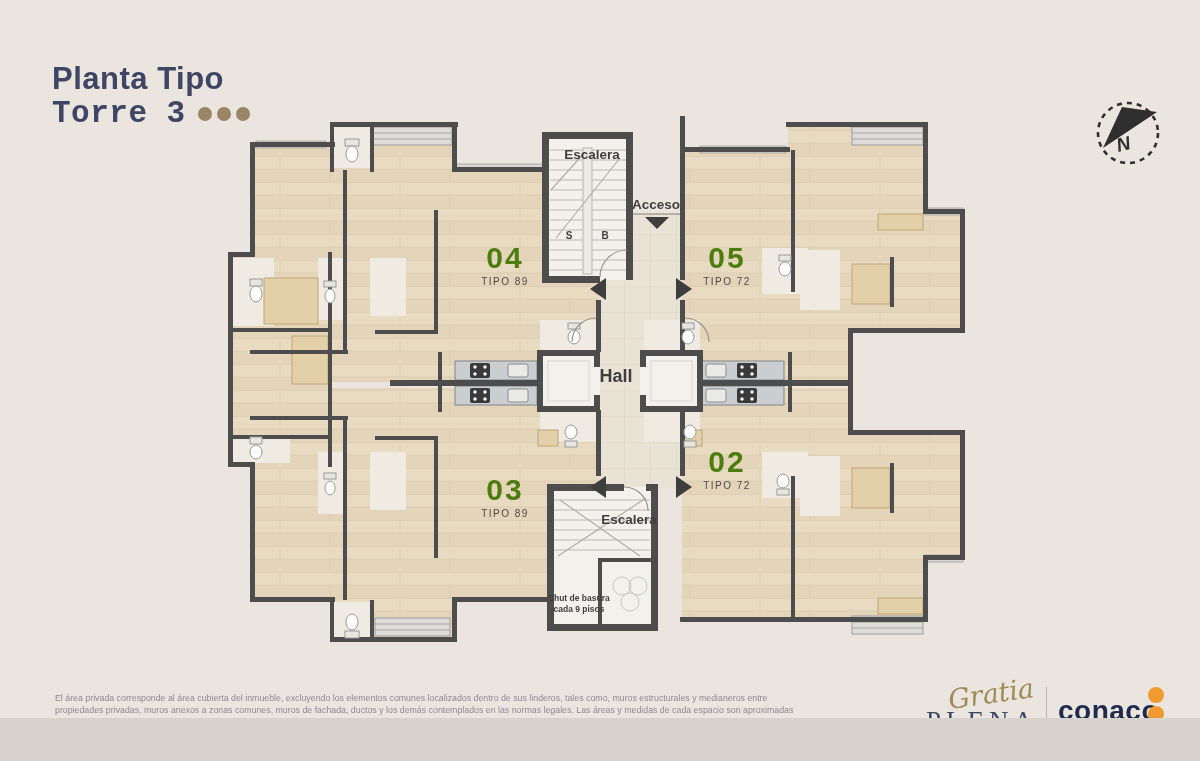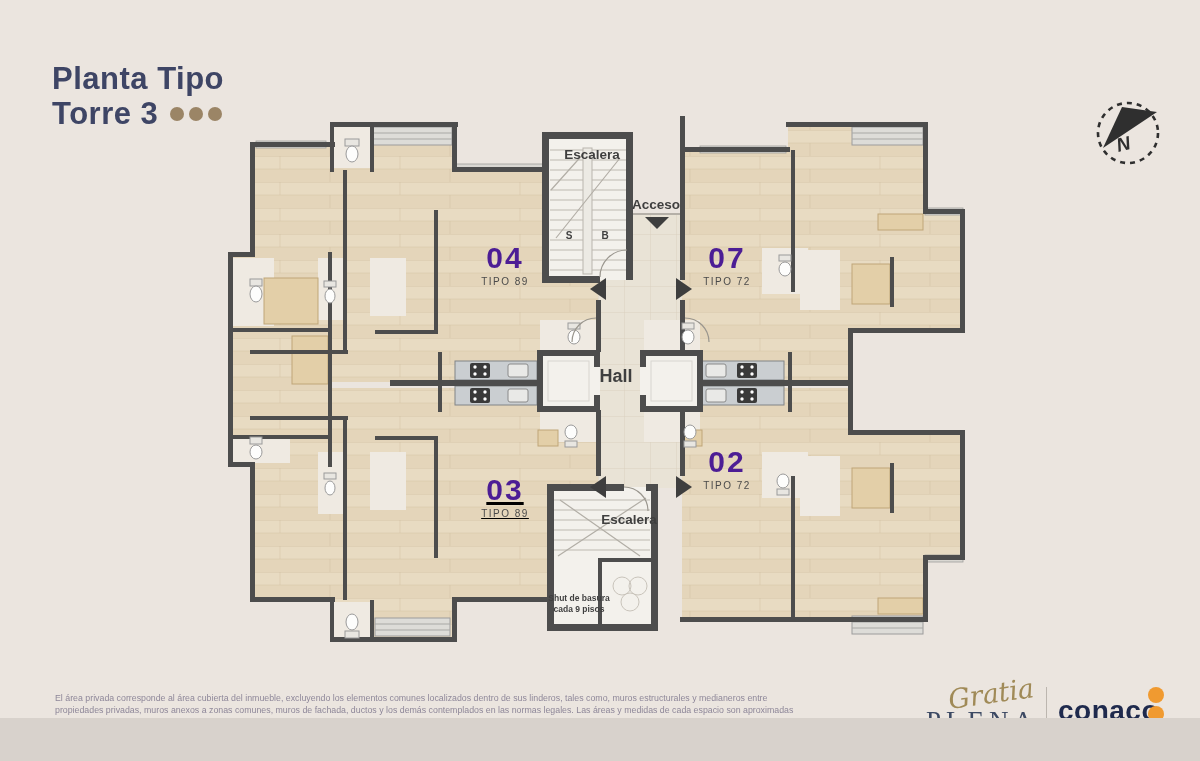--- a/index.html
+++ b/index.html
@@ -1,30 +1,30 @@
 <!DOCTYPE html>
 <html><head>
 <meta charset="utf-8">
 <style>
   html,body{margin:0;padding:0;background:#d8d2cc;}
   .canvas{position:relative;width:1200px;height:718px;background:#ebe5df;overflow:hidden;
           font-family:"Liberation Sans",sans-serif;}
   
   .title{position:absolute;left:52px;top:62px;color:#3e4565;}
   .title .t1{font-size:31px;font-weight:bold;letter-spacing:.5px;line-height:34px;}
-  .title .t2{font-size:31px;font-weight:bold;letter-spacing:.5px;line-height:36px;display:flex;align-items:center;}
+  .title .t2{font-size:31px;font-weight:bold;letter-spacing:.5px;line-height:36px;display:flex;align-items:center;font-family:Liberation Mono, monospace;}
   .dots{display:inline-flex;margin-left:12px;gap:5px;}
   .dots i{width:14px;height:14px;border-radius:50%;background:#9b8566;display:inline-block;}
   
   .plan-svg{position:absolute;left:228px;top:112px;width:740px;height:536px;}
   .compass{position:absolute;left:1091px;top:96px;width:74px;height:74px;}
   .lbl{position:absolute;color:#3f3f3f;text-align:center;font-weight:bold;}
   .lbl-sm{font-size:10px;font-weight:bold;}
   .unit-lbl{position:absolute;width:100px;text-align:center;}
-  .unum{font-size:30px;font-weight:bold;letter-spacing:2px;color:#4c1d95;line-height:30px;}
+  .unum{font-size:30px;font-weight:bold;letter-spacing:2px;color:#4d7c0f;line-height:30px;}
   .utype{font-size:10px;letter-spacing:1.5px;color:#4a4a4a;margin-top:3px;}
   
   .terms{position:absolute;left:55px;top:693px;width:742px;color:#8e8799;}
   .terms-title{font-size:7.8px;letter-spacing:.4px;margin-bottom:3px;}
   .terms-body{font-size:8.8px;line-height:11.9px;}
   .brand{position:absolute;left:926px;top:684px;width:118px;height:68px;}
   .brand .script{position:absolute;left:22px;top:-6px;font-family:"DejaVu Serif",serif;font-style:italic;
                  font-size:27px;color:#a08a57;transform:rotate(-8deg);}
   .brand .main{position:absolute;left:0px;top:22px;font-family:Liberation Serif, serif;font-size:27px;
                color:#3c4963;letter-spacing:5px;}
@@ -329,24 +329,24 @@
   <div class="lbl" style="left:628px;top:197px;width:56px;font-size:13.5px;">Acceso</div>
   <div class="lbl" style="left:588px;top:366px;width:56px;font-size:18px;">Hall</div>
   <div class="lbl" style="left:581px;top:512px;width:96px;font-size:13.5px;">Escalera</div>
   <div class="lbl" style="left:548px;top:593px;width:62px;font-size:8.5px;line-height:10.5px;">Shut de basura cada 9 pisos</div>
 
   <div class="unit-lbl" style="left:455px;top:243px;">
     <div class="unum">04</div>
     <div class="utype">TIPO 89</div>
   </div>
   <div class="unit-lbl" style="left:677px;top:243px;">
-    <div class="unum">07</div>
+    <div class="unum">05</div>
     <div class="utype">TIPO 72</div>
   </div>
-  <div class="unit-lbl" style="left:455px;top:475px;text-decoration:underline;">
+  <div class="unit-lbl" style="left:455px;top:475px;">
     <div class="unum">03</div>
     <div class="utype">TIPO 89</div>
   </div>
   <div class="unit-lbl" style="left:677px;top:447px;">
     <div class="unum">02</div>
     <div class="utype">TIPO 72</div>
   </div>
 
   <div class="terms">
     <div class="terms-body">El área privada corresponde al área cubierta del inmueble, excluyendo los elementos comunes localizados dentro de sus linderos, tales como, muros estructurales y medianeros entre propiedades privadas, muros anexos a zonas comunes, muros de fachada, ductos y los demás contemplados en las normas legales. Las áreas y medidas de cada espacio son aproximadas y pueden ser susceptibles de modificación, dependerán de la normatividad urbanística y constructiva aplicable al proyecto, la cual se reflejará en la aprobación y expedición de la Licencia de construcción y el proceso constructivo. Las imágenes aquí contenidas son una representación artística, por lo tanto los detalles de diseño, colores y especificaciones de materiales están sujetos a modificación. Los muebles y equipamentos no hacen parte de la oferta comercial.</div>

